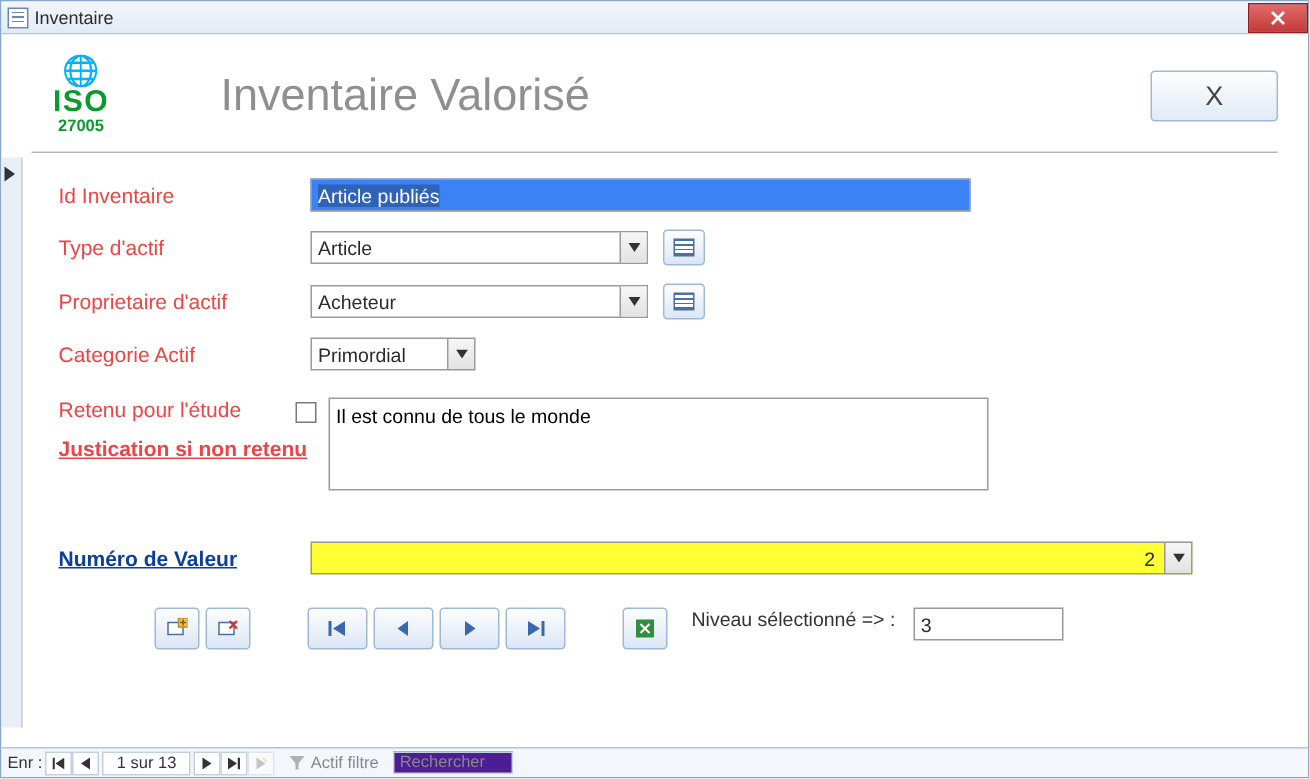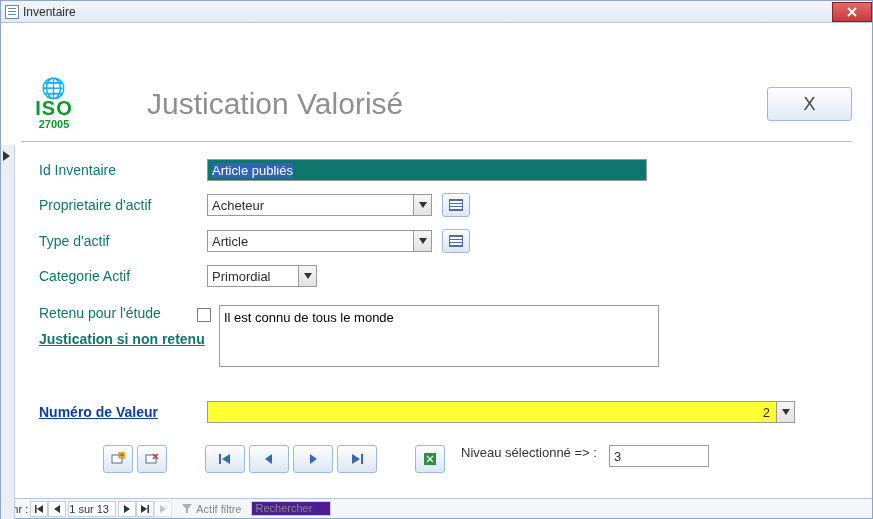--- a/index.html
+++ b/index.html
@@ -1,18 +1,18 @@
 <!DOCTYPE html>
 <html><head>
 <meta charset="utf-8">
 <style>
   * { box-sizing: border-box; font-family: "Segoe UI", Tahoma, sans-serif; }
   html, body { margin: 0; padding: 0; width: 873px; height: 519px; overflow: hidden; background: #fff; }
 
-  .window { width: 873px; height: 519px; display: flex; flex-direction: column; border: 1px solid #8aa7c7; gap: 40px; }
+  .window { width: 873px; height: 519px; display: flex; flex-direction: column; border: 1px solid #8aa7c7; }
   .titlebar {
     height: 22px; display: flex; align-items: center; justify-content: space-between;
     background: linear-gradient(#f3f6fb, #e2eaf6);
     border-bottom: 1px solid #b5c5dc; font-size: 12px; color: #2b2b2b; padding-left: 4px;
   }
   .titlebar .left { display: flex; align-items: center; gap: 4px; }
   .titlebar .doc-icon { width: 14px; height: 14px; background: #fff; border: 1px solid #6a87ad; position: relative; }
   .titlebar .doc-icon::after { content: ""; position: absolute; inset: 2px; background: repeating-linear-gradient(#6a87ad 0 1px, transparent 1px 3px); }
   .close-btn {
     width: 40px; height: 20px; background: linear-gradient(#e46a6a, #c33a3a);
@@ -33,25 +33,25 @@
     display: flex; align-items: center; justify-content: center; font-size: 18px; color: #444; cursor: pointer;
   }
   .hr { position: absolute; left: 20px; right: 20px; top: 78px; height: 0; border-top: 1px solid #b9b9b9; }
 
   .rec-selector { position: absolute; left: 0; top: 82px; width: 14px; height: 380px; background: #e9eef7; border-right: 1px solid #c4cfdf; }
   .rec-selector .tri { position: absolute; top: 6px; left: 2px; width: 0; height: 0; border-top: 5px solid transparent; border-bottom: 5px solid transparent; border-left: 7px solid #333; }
 
   .form-area { position: absolute; left: 38px; top: 96px; right: 28px; bottom: 28px; font-size: 14px; color: #2b2b2b; }
 
   .row { display: flex; align-items: center; margin-bottom: 12px; }
-  .lbl { width: 168px; color: #0f766e; }
+  .lbl { width: 168px; color: #ef4444; }
   .lbl.link { color: #0b3ea0; text-decoration: underline; font-weight: bold; cursor: pointer; }
   .lbl.underline { text-decoration: underline; font-weight: bold; }
 
-  .textinput { height: 22px; border: 1px solid #9a9a9a; padding: 0 4px; background: #0f766e; font-size: 13px; display:flex; align-items:center; }
+  .textinput { height: 22px; border: 1px solid #9a9a9a; padding: 0 4px; background: #3b82f6; font-size: 13px; display:flex; align-items:center; }
   .textinput.selected span { background: #2e63b8; color: #fff; }
 
   .combo { height: 22px; border: 1px solid #9a9a9a; background: #fff; display: flex; align-items: center; position: relative; }
   .combo .val { flex:1; padding: 0 4px; font-size: 13px; overflow:hidden; white-space:nowrap; }
   .combo .arrow { width: 18px; height: 100%; border-left: 1px solid #9a9a9a; background: linear-gradient(#f6f6f6,#e2e2e2); display: flex; align-items: center; justify-content: center; cursor: pointer; }
   .combo .arrow svg { width: 8px; height: 6px; }
 
   .lookup-btn {
     width: 28px; height: 24px; margin-left: 10px;
     border: 1px solid #9fb8d8; background: linear-gradient(#fdfefe,#dce6f4); border-radius: 3px;
@@ -77,21 +77,21 @@
   .lvl-label { margin-left: 12px; font-size: 13px; color: #333; }
   .lvl-box { width: 100px; height: 22px; border: 1px solid #9a9a9a; padding: 0 4px; margin-left: 8px; display:flex; align-items:center; font-size:13px; }
 
   .statusbar {
     height: 20px; border-top: 1px solid #b5c5dc; background: #f3f6fb; font-size: 11px; color: #333;
     display: flex; align-items: center; gap: 2px; padding: 0 4px;
   }
   .statusbar .seg { display: flex; align-items: center; gap: 0; }
   .statusbar .navb { width: 18px; height: 16px; border: 1px solid #c4cfdf; background: #fff; display:flex; align-items:center; justify-content:center; cursor:pointer; }
   .statusbar .navb.disabled { opacity: .45; cursor: default; }
-  .statusbar .pos { width: 48px; height: 16px; border: 1px solid #c4cfdf; background:#fff; text-align:left; line-height:14px; margin: 0 2px; }
+  .statusbar .pos { width: 59px; height: 16px; border: 1px solid #c4cfdf; background:#fff; text-align:center; line-height:14px; margin: 0 2px; }
   .statusbar .filter { margin-left: 8px; color: #888; display:flex; align-items:center; gap:4px; }
   .statusbar .filter .funnel { width:10px; height:10px; display:inline-block; }
   .statusbar .search { margin-left: 8px; width: 80px; height: 15px; border:1px solid #c4cfdf; background:#4c1d95; padding:0 3px; font-size:11px; color:#888; line-height:13px; }
 
   .caret-down { fill: #333; }
   .tri-blue { fill: #3a67b2; }
 </style>
 </head>
 <body>
 
@@ -108,69 +108,69 @@
     </div>
   </div>
 
   <div class="client">
     <div class="header-band">
       <div class="logo">
         <div class="globe">🌐</div>
         <div class="iso">ISO</div>
         <div class="sub">27005</div>
       </div>
-      <div class="page-title">Justication Valorisé</div>
+      <div class="page-title">Inventaire Valorisé</div>
       <div class="big-close">X</div>
     </div>
     <div class="hr"></div>
 
     <div class="rec-selector">
       <div class="tri"></div>
     </div>
 
     <div class="form-area">
 
       <div class="row">
         <div class="lbl">Id Inventaire</div>
         <div class="textinput selected" style="width:440px">
           <span>Article publiés</span>
         </div>
+      </div>
+
+      <div class="row">
+        <div class="lbl">Type d'actif</div>
+        <div class="combo" style="width:225px">
+          <div class="val">Article</div>
+          <div class="arrow">
+              <svg viewBox="0 0 8 6">
+                <polygon class="caret-down" points="0,0 8,0 4,6"></polygon>
+              </svg>
+            </div>
+        </div>
+        <div class="lookup-btn">
+            <span class="ic"></span>
+          </div>
       </div>
 
       <div class="row">
         <div class="lbl">Proprietaire d'actif</div>
         <div class="combo" style="width:225px">
           <div class="val">Acheteur</div>
           <div class="arrow">
               <svg viewBox="0 0 8 6">
                 <polygon class="caret-down" points="0,0 8,0 4,6"></polygon>
               </svg>
             </div>
         </div>
         <div class="lookup-btn">
             <span class="ic"></span>
           </div>
       </div>
 
       <div class="row">
-        <div class="lbl">Type d'actif</div>
-        <div class="combo" style="width:225px">
-          <div class="val">Article</div>
-          <div class="arrow">
-              <svg viewBox="0 0 8 6">
-                <polygon class="caret-down" points="0,0 8,0 4,6"></polygon>
-              </svg>
-            </div>
-        </div>
-        <div class="lookup-btn">
-            <span class="ic"></span>
-          </div>
-      </div>
-
-      <div class="row">
         <div class="lbl">Categorie Actif</div>
         <div class="combo" style="width:110px">
           <div class="val">Primordial</div>
           <div class="arrow">
               <svg viewBox="0 0 8 6">
                 <polygon class="caret-down" points="0,0 8,0 4,6"></polygon>
               </svg>
             </div>
         </div>
       </div>

